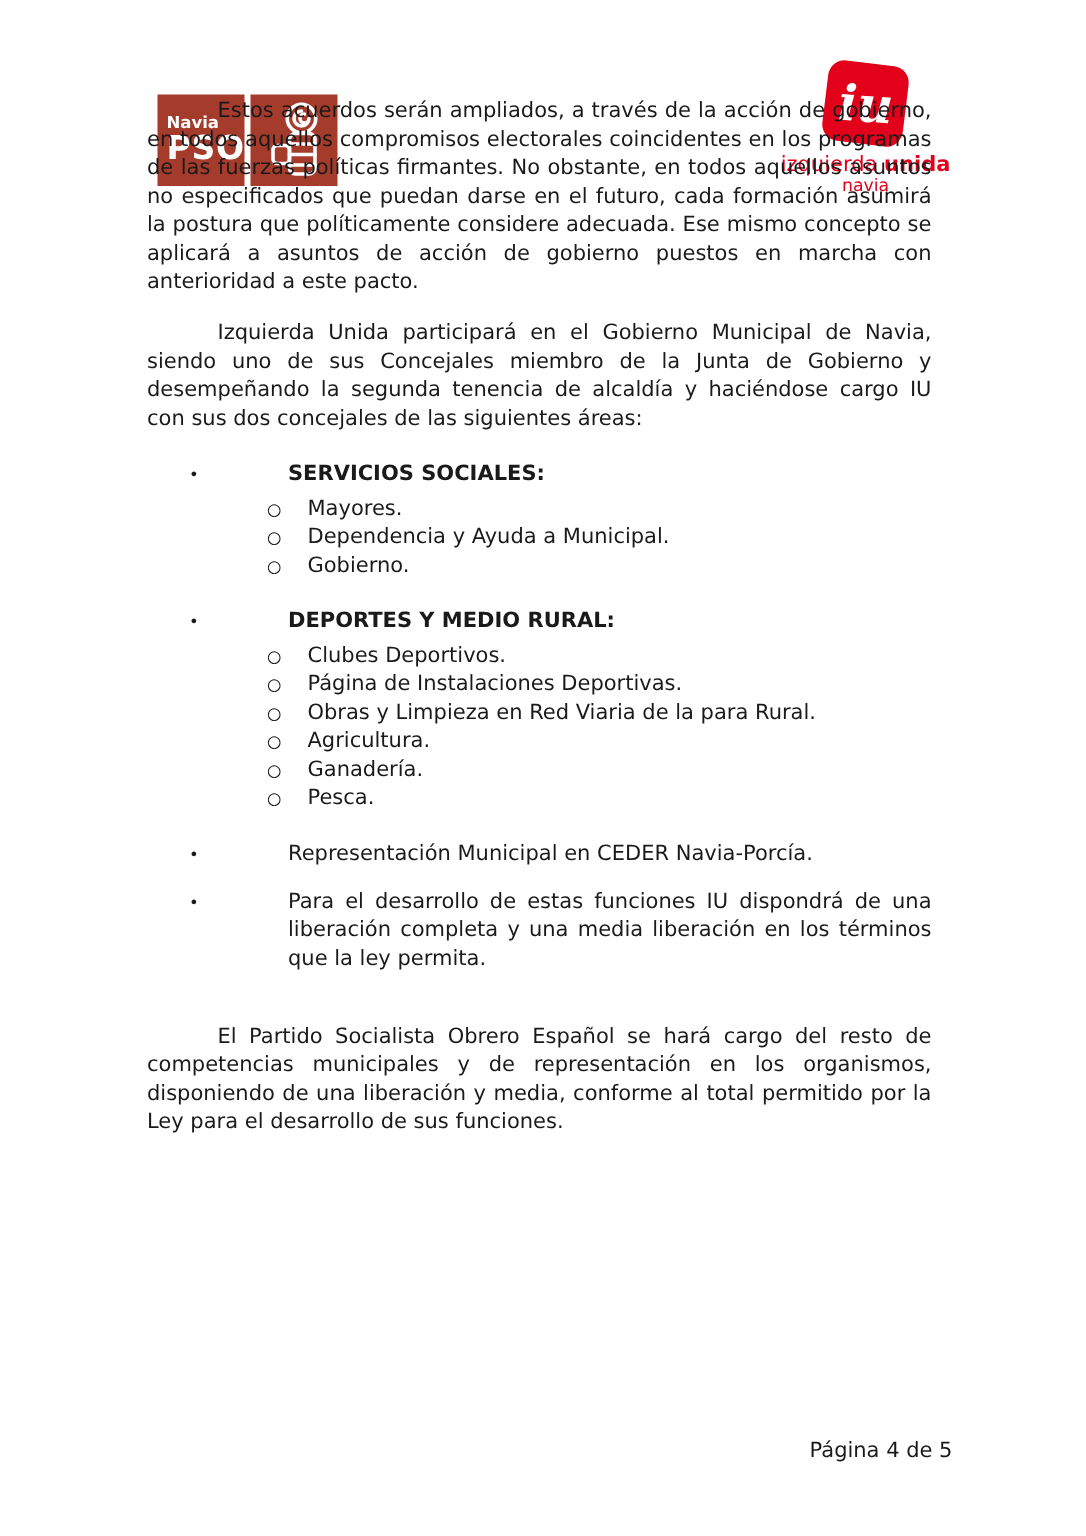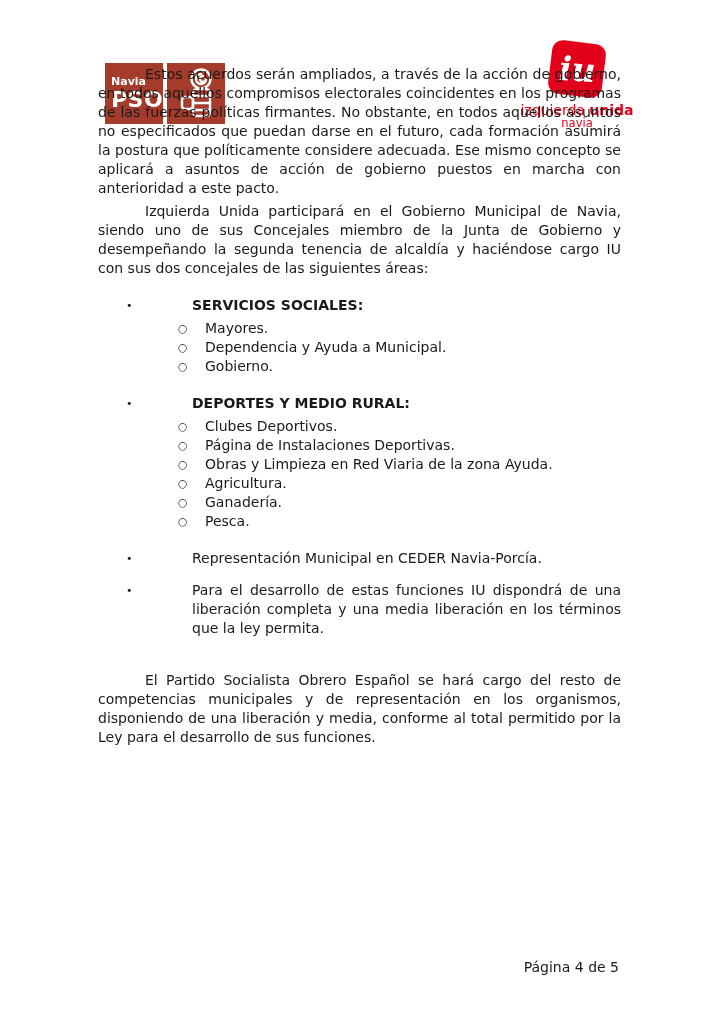--- a/index.html
+++ b/index.html
@@ -30,39 +30,39 @@
   }
   .iu-name{margin-top:8px;color:#E2001A;font-size:14px;line-height:13px;}
   .iu-name b{font-weight:bold;}
   .iu-sub{color:#E2001A;font-size:11.5px;line-height:13px;}
 
   
   .content{position:absolute;left:98px;top:0;width:523px;font-size:14px;line-height:19px;}
   .para{margin:0;text-align:justify;}
   .indent{text-indent:47px;}
   .p1{margin-top:65px;}
-  .p2{margin-top:4px;}
+  .p2{margin-top:15px;}
   .p3{margin-top:33px;}
 
   .b1{display:flex;margin-left:28px;}
   .m1{width:22px;flex:none;font-size:11px;line-height:19px;}
   .b1-text{flex:1;text-align:justify;margin-left:44px;}
   .bold{font-weight:bold;}
   .b2{display:flex;margin-left:80px;}
   .m2{width:27px;flex:none;font-size:11px;line-height:19px;}
   .b2-text{flex:1;}
 
   .mt-serv{margin-top:18px;}
   .mt-sub{margin-top:4px;}
   .mt-dep{margin-top:18px;}
   .mt-ceder{margin-top:18px;}
   .mt-lib{margin-top:13px;}
 
   
-  .footer{position:absolute;right:105px;top:958px;font-size:14px;line-height:19px;}
+  .footer{position:absolute;right:89px;top:958px;font-size:14px;line-height:19px;}
 </style>
 </head>
 <body>
 
 <div class="page">
 
   <div class="psoe-logo">
     <div class="psoe-box psoe-text-box">
       <span class="psoe-region">Navia</span>
       <span class="psoe-acronym">PSOE</span>
@@ -118,21 +118,21 @@
     <div class="b2 mt-sub">
       <span class="m2">○</span>
       <span class="b2-text">Clubes Deportivos.</span>
     </div>
     <div class="b2">
       <span class="m2">○</span>
       <span class="b2-text">Página de Instalaciones Deportivas.</span>
     </div>
     <div class="b2">
       <span class="m2">○</span>
-      <span class="b2-text">Obras y Limpieza en Red Viaria de la zona Ayuda.</span>
+      <span class="b2-text">Obras y Limpieza en Red Viaria de la para Rural.</span>
     </div>
     <div class="b2">
       <span class="m2">○</span>
       <span class="b2-text">Agricultura.</span>
     </div>
     <div class="b2">
       <span class="m2">○</span>
       <span class="b2-text">Ganadería.</span>
     </div>
     <div class="b2">

